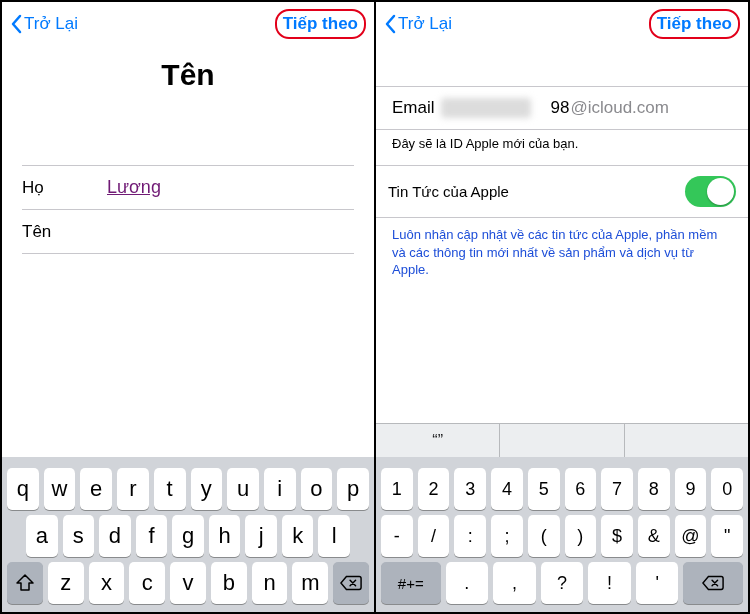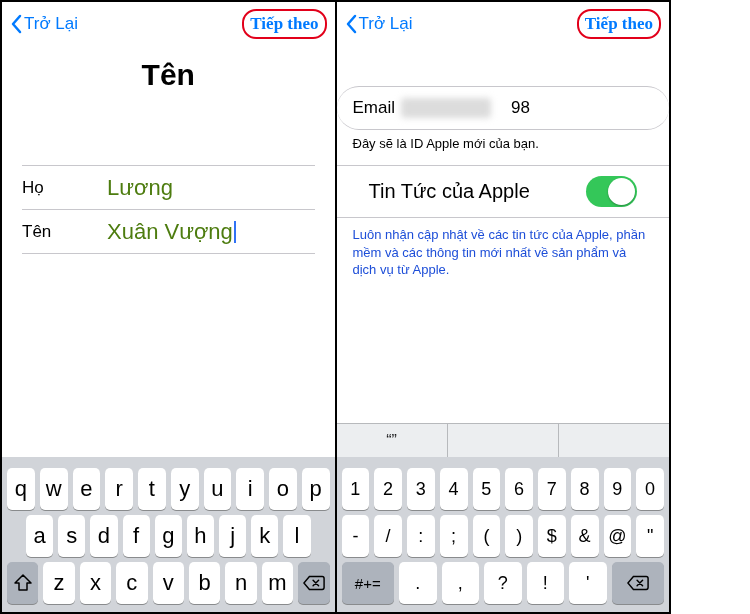--- a/index.html
+++ b/index.html
@@ -5,21 +5,21 @@
   * { box-sizing: border-box; margin: 0; padding: 0; }
   body {
     font-family: -apple-system, "Helvetica Neue", Arial, sans-serif;
     background: #fff;
     width: 750px;
     height: 614px;
     overflow: hidden;
   }
   .wrap {
     display: flex;
-    width: 671px;
+    width: 750px;
     height: 614px;
     border: 2px solid #000;
   }
   .screen {
     flex: 1;
     position: relative;
     background: #fff;
     display: flex;
     flex-direction: column;
     overflow: hidden;
@@ -41,21 +41,20 @@
   }
   .back svg { width: 12px; height: 20px; margin-right: 2px; }
   .next {
     color: #007aff;
     font-size: 17px;
     font-weight: 600;
     cursor: pointer;
     padding: 3px 6px;
     border: 2.5px solid #e2001a;
     border-radius: 14px;
-    font-family: Liberation Serif, serif;
   }
   .title {
     text-align: center;
     font-size: 30px;
     font-weight: 700;
     padding: 12px 10px 28px;
   }
   .content { flex: 1; overflow: hidden; }
   .form-group { margin: 45px 20px 0; }
   .sep { border-top: 1px solid #c8c7cc; }
@@ -65,38 +64,38 @@
     border-bottom: 1px solid #c8c7cc;
     height: 44px;
   }
   .row .lbl {
     width: 85px;
     font-size: 17px;
     color: #000;
   }
   .row .val {
     flex: 1;
-    font-size: 22px;
-    color: #4d7c0f;
-    display: flex;
-    align-items: center;
+    font-size: 18px;
+    color: #701a75;
+    display: flex;
+    align-items: center;
+    text-decoration: underline;
   }
   .cursor {
     display: inline-block;
     width: 2px;
     height: 22px;
     background: #3072f5;
     margin-left: 1px;
   }
   .section {
     margin-top: 40px;
     border-top: 1px solid #c8c7cc;
     border-bottom: 1px solid #c8c7cc;
     background: #fff;
-    border-radius: 22px;
   }
   .section .prow {
     display: flex;
     align-items: center;
     padding: 11px 16px;
     font-size: 17px;
   }
   .prow .elbl { font-weight: 500; margin-right: 6px; }
   .prow .eblur {
     width: 90px; height: 20px; background: #dcdcdc;
@@ -106,24 +105,24 @@
   .prow .edom { color: #8a8a8e; margin-left: 1px; }
   .caption {
     font-size: 13px;
     color: #000000;
     padding: 6px 16px 14px;
   }
   .toggle-row {
     display: flex;
     align-items: center;
     justify-content: space-between;
-    padding: 10px 32px;
+    padding: 10px 12px;
     border-top: 1px solid #c8c7cc;
     border-bottom: 1px solid #c8c7cc;
-    font-size: 20px;
+    font-size: 15px;
   }
   .switch {
     width: 51px; height: 31px; border-radius: 16px;
     background: #34c759; position: relative; cursor: pointer;
   }
   .switch .knob {
     position: absolute; right: 2px; top: 2px;
     width: 27px; height: 27px; border-radius: 50%;
     background: #fff; box-shadow: 0 1px 2px rgba(0,0,0,.3);
   }
@@ -181,24 +180,20 @@
     <div class="title">Tên</div>
     <div class="content">
       <div class="form-group">
         <div class="sep"></div>
         <div class="row">
           <div class="lbl">Họ</div>
           <div class="val">Lương</div>
         </div>
         <div class="row">
           <div class="lbl">Tên</div>
-          <div class="val">
-            <span>Xuân Vượng</span>
-              <span class="cursor"></span>
-          </div>
         </div>
       </div>
     </div>
     <div class="kb">
       <div class="krow" id="l-r1">
           <div class="key">q</div>
           <div class="key">w</div>
           <div class="key">e</div>
           <div class="key">r</div>
           <div class="key">t</div>
@@ -253,20 +248,21 @@
         <span>Trở Lại</span>
       </div>
       <div class="next">Tiếp theo</div>
     </div>
     <div class="content">
       <div class="section">
         <div class="prow">
           <span class="elbl">Email</span>
           <span class="eblur"></span>
           <span class="enum">98</span>
+          <span class="edom">@icloud.com</span>
         </div>
       </div>
       <div class="caption">Đây sẽ là ID Apple mới của bạn.</div>
       <div class="toggle-row">
         <span>Tin Tức của Apple</span>
         <div class="switch">
             <div class="knob"></div>
           </div>
       </div>
       <div class="desc">Luôn nhận cập nhật về các tin tức của Apple, phần mềm và các thông tin mới nhất về sản phẩm và dịch vụ từ Apple.</div>

